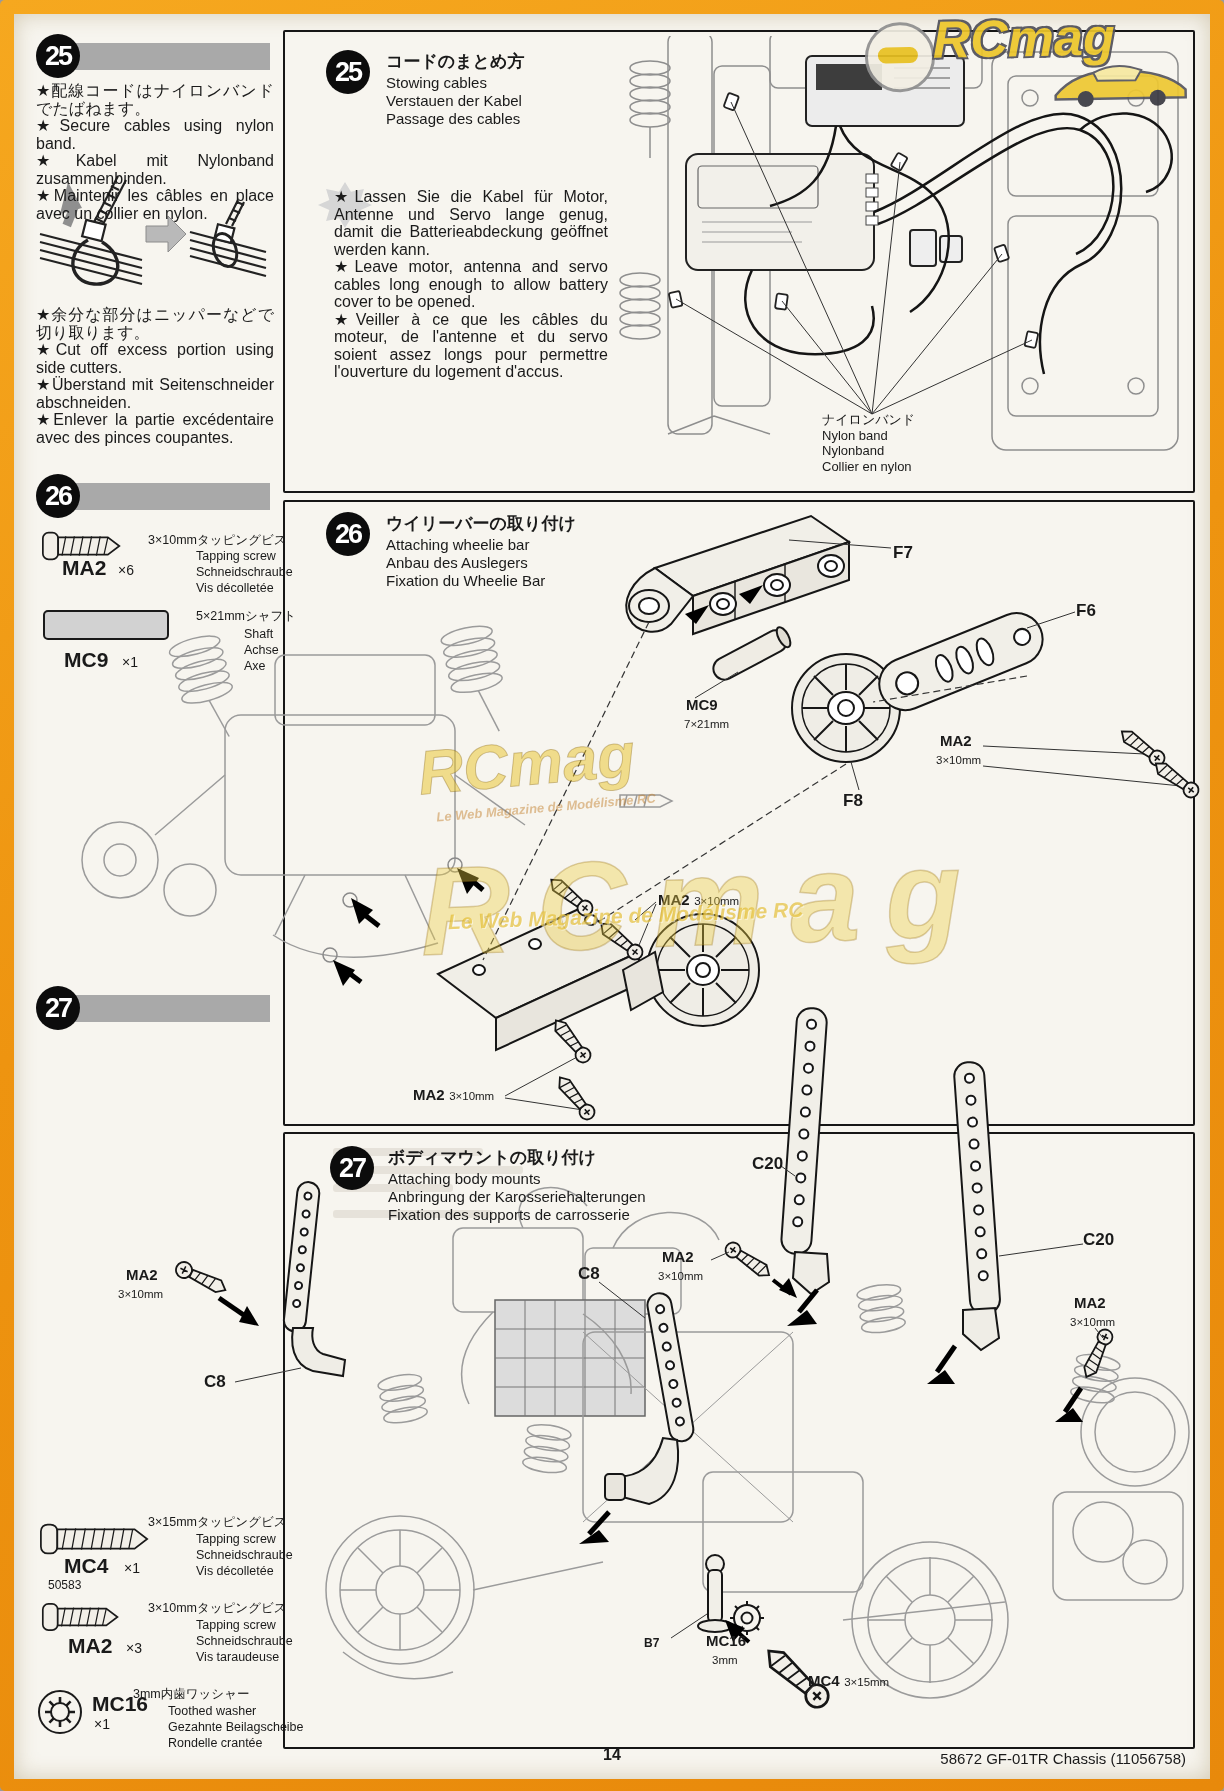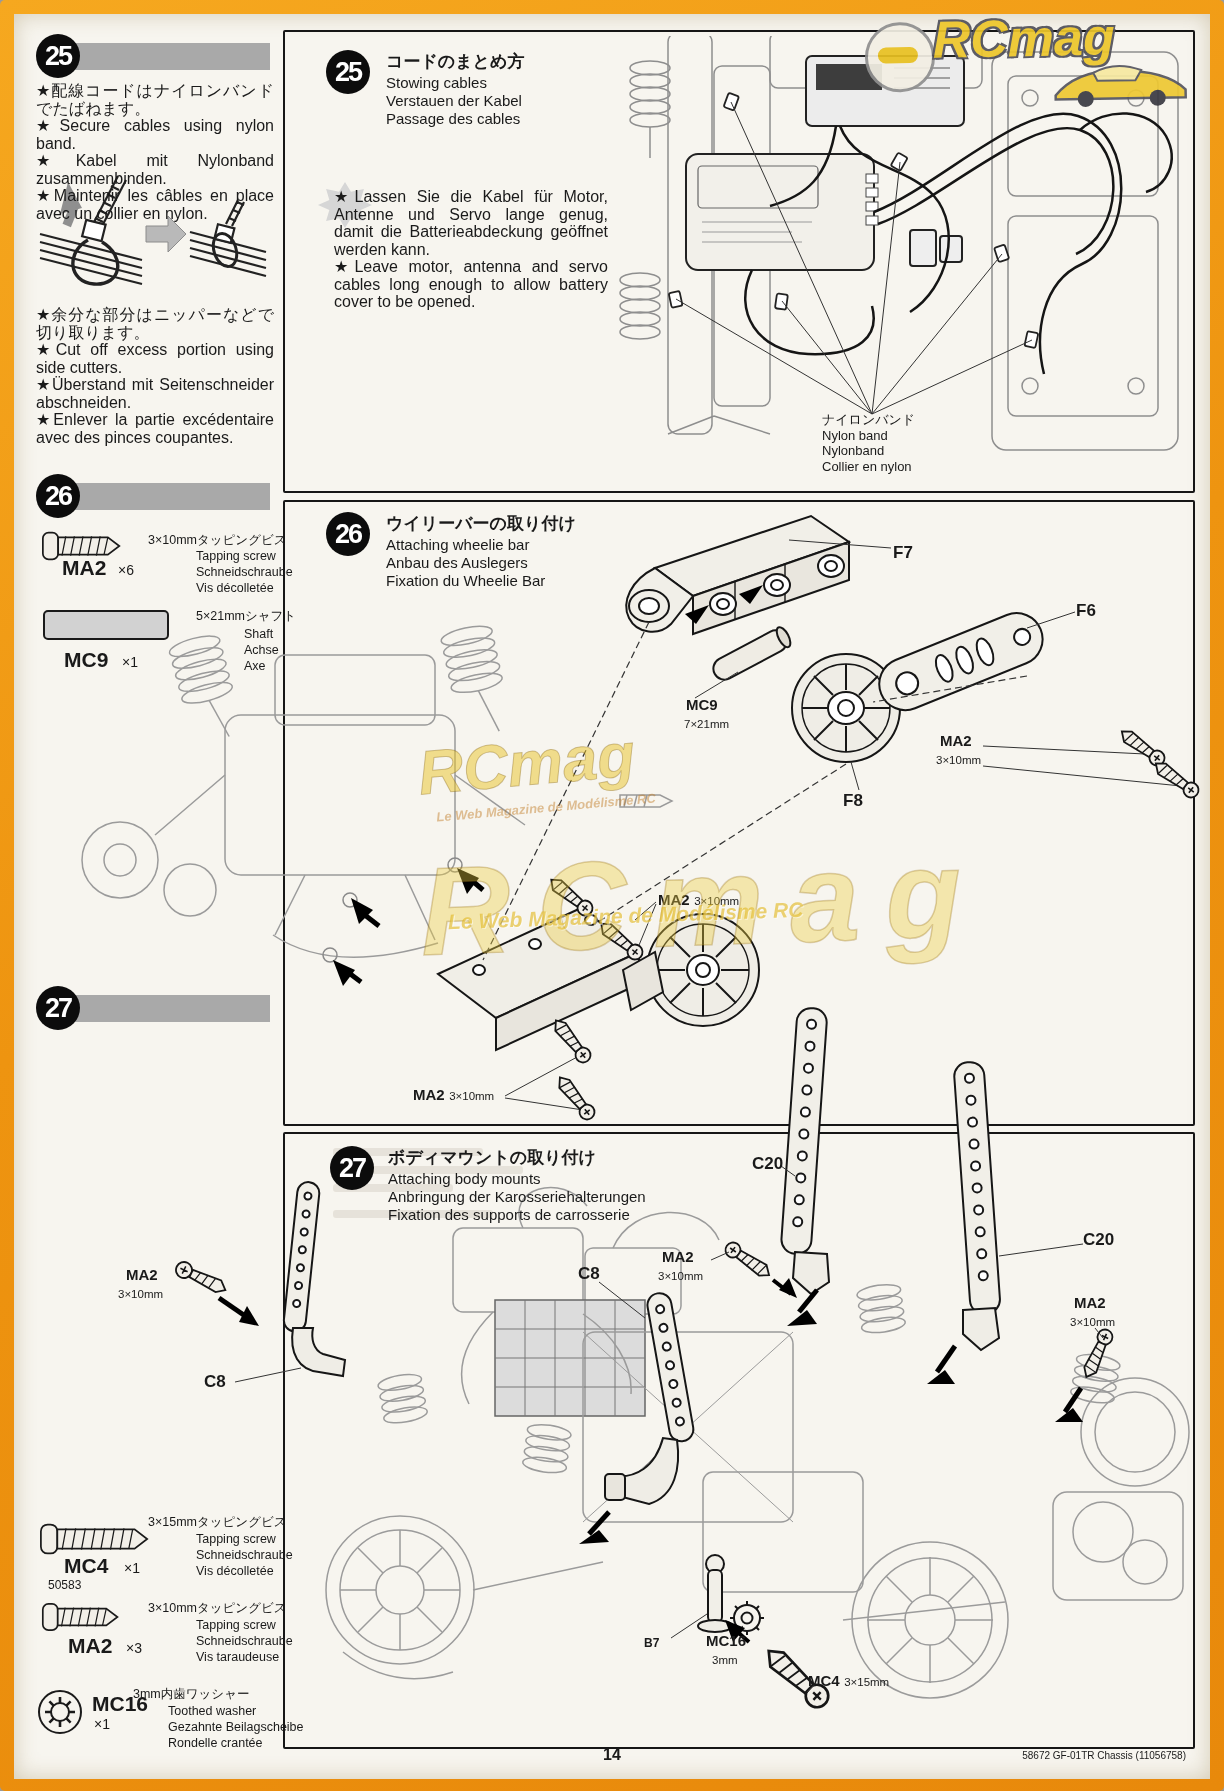--- a/index.html
+++ b/index.html
@@ -79,20 +79,21 @@
 <div class="panel" style="left:283px;top:30px;width:908px;height:459px"></div>
 <div class="stepnum" style="left:326px;top:50px">25</div>
 <div class="lbl jtitle" style="left:386px;top:50px">コードのまとめ方</div>
 <div class="lbl sub15" style="left:386px;top:74px">Stowing cables</div>
 <div class="lbl sub15" style="left:386px;top:92px">Verstauen der Kabel</div>
 <div class="lbl sub15" style="left:386px;top:110px">Passage des cables</div>
 <div class="abs star8" style="left:318px;top:182px;width:54px;height:46px;background:#d6d6d6;z-index:9"></div>
 <div class="abs" style="left:334px;top:188px;width:274px;z-index:12">
   <div class="note">★Lassen Sie die Kabel für Motor, Antenne und Servo lange genug, damit die Batterieabdeckung geöffnet werden kann.</div>
   <div class="note">★Leave motor, antenna and servo cables long enough to allow battery cover to be opened.</div>
+  <div class="note">★Veiller à ce que les câbles du moteur, de l'antenne et du servo soient assez longs pour permettre l'ouverture du logement d'accus.</div>
 </div>
 
 <svg class="abs" style="left:610px;top:36px;z-index:10" width="576" height="448" viewBox="0 0 576 448">
   <g stroke="#8e8e8e" stroke-width="1.5" fill="none">
     <g transform="translate(18,26)">
         <ellipse cx="22" cy="6" rx="20" ry="7"></ellipse>
         <ellipse cx="22" cy="19" rx="20" ry="7"></ellipse>
         <ellipse cx="22" cy="32" rx="20" ry="7"></ellipse>
         <ellipse cx="22" cy="45" rx="20" ry="7"></ellipse>
         <ellipse cx="22" cy="58" rx="20" ry="7"></ellipse>
@@ -581,13 +582,13 @@
     <circle cx="40" cy="40" r="8" fill="#3a3a42"></circle>
       <circle cx="112" cy="40" r="8" fill="#3a3a42"></circle>
   </svg>
 </div>
 <div class="abs wm" style="left:418px;top:728px;transform:rotate(-5deg);font-size:62px;color:rgba(233,196,40,.5);-webkit-text-stroke:1px rgba(130,95,15,.35)">RCmag</div>
 <div class="abs wm" style="left:436px;top:800px;transform:rotate(-5deg);font-size:13px;color:rgba(190,120,30,.45)">Le Web Magazine de Modélisme RC</div>
 <div class="abs wm" style="left:420px;top:830px;transform:rotate(-2deg);font-size:125px;letter-spacing:26px;color:rgba(236,206,62,.38);-webkit-text-stroke:1.5px rgba(150,110,15,.3)">RCmag</div>
 <div class="abs wm" style="left:448px;top:904px;transform:rotate(-2deg);font-size:21px;color:rgba(224,182,30,.62);text-shadow:1px 1px 0 rgba(255,255,255,.5)">Le Web Magazine de Modélisme RC</div>
 
 <div class="abs" style="left:572px;top:1746px;width:80px;text-align:center;font-size:16px;font-weight:bold;z-index:30">14</div>
-<div class="abs" style="right:38px;top:1750px;font-size:10px;z-index:30">58672 GF-01TR Chassis (11056758)</div>
+<div class="abs" style="right:38px;top:1750px;font-size:15px;z-index:30">58672 GF-01TR Chassis (11056758)</div>
 
 </body></html>

